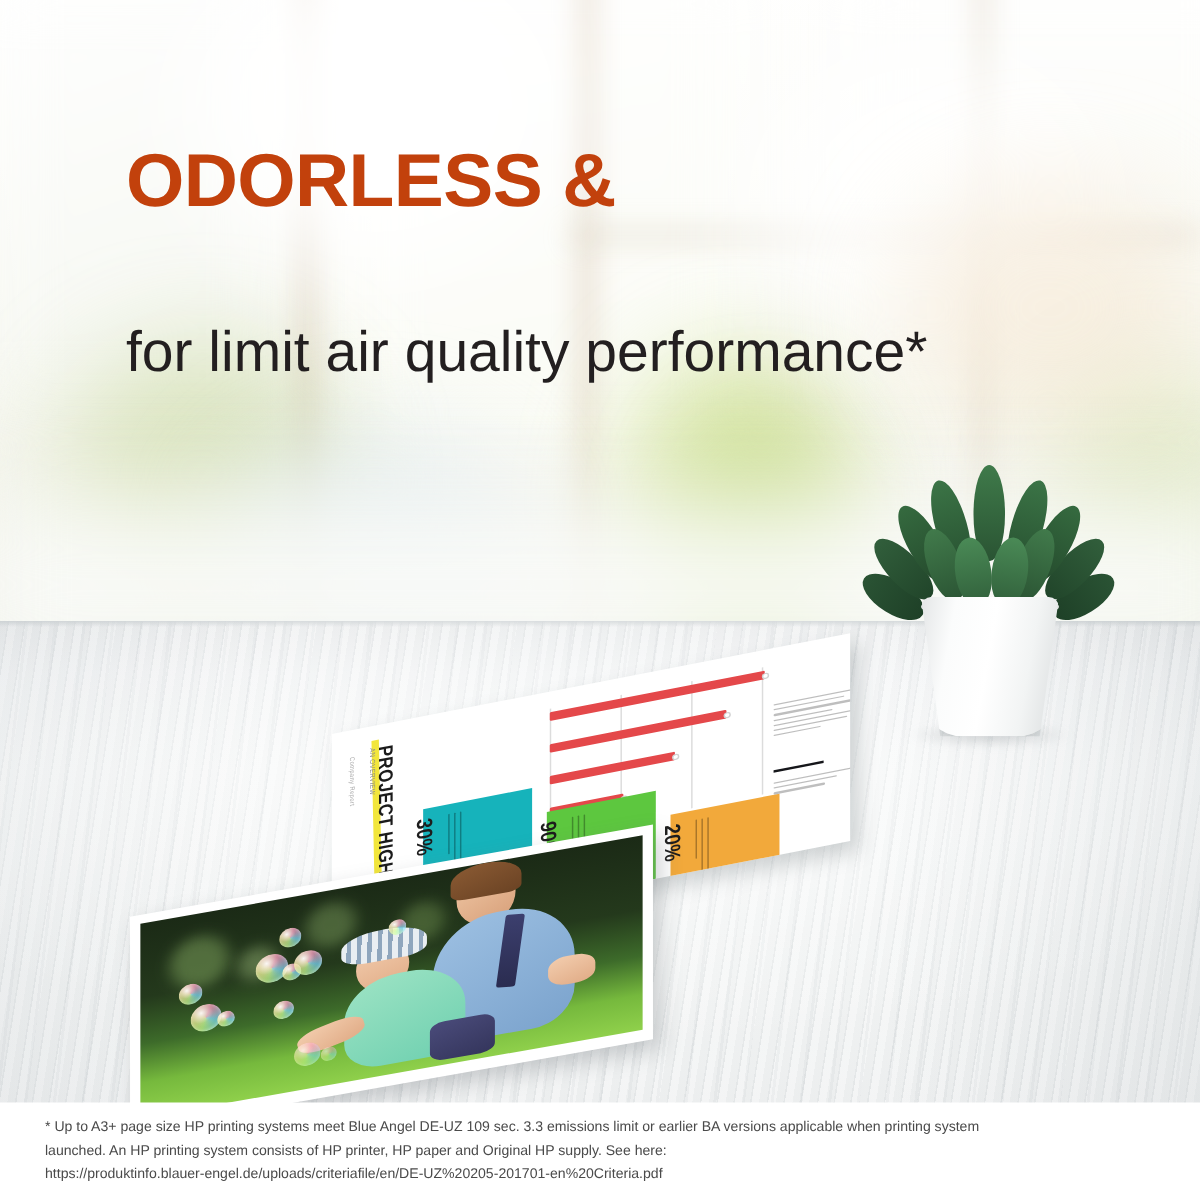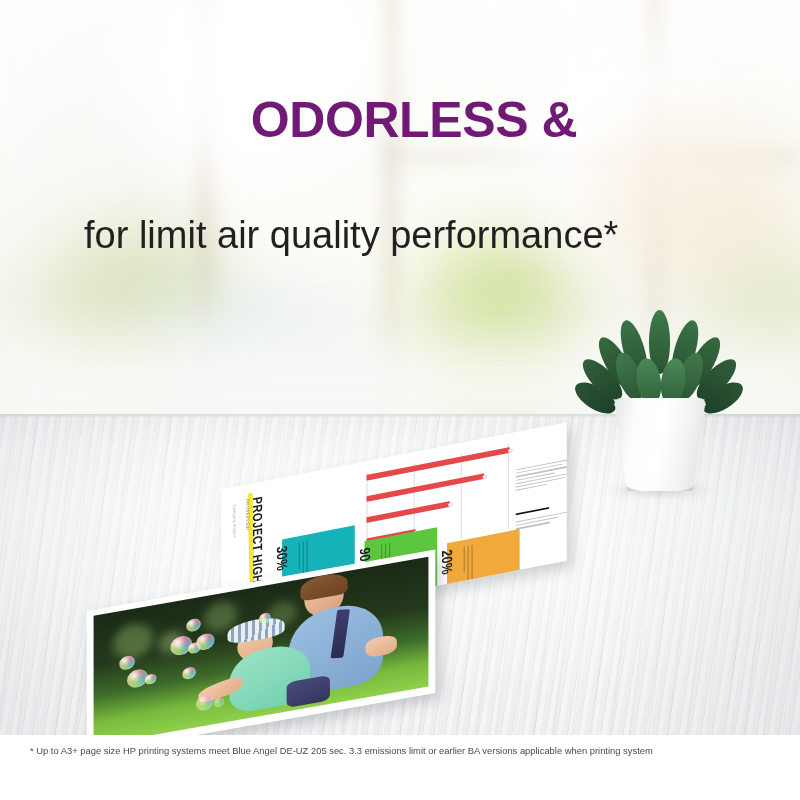--- a/index.html
+++ b/index.html
@@ -49,22 +49,22 @@
     box-shadow:0 5px 10px rgba(120,128,132,.28);}
   .pot-rim{position:absolute;left:18px;top:92px;width:92px;height:13px;
     background:radial-gradient(ellipse 48px 9px at 50% 52%,#2d3b32 0%,#3d4d41 48%,#9aa29c 72%,#e9ecec 100%);
     border-radius:50%/70%;}
   .leaf{position:absolute;border-radius:50% 50% 48% 48%;transform-origin:50% 100%;}
   .plant-shadow{position:absolute;left:8px;top:176px;width:112px;height:16px;border-radius:50%;
     background:radial-gradient(ellipse at 50% 50%,rgba(120,128,132,.34),rgba(120,128,132,0) 70%);filter:blur(3px);}
 
   
   .headline{position:absolute;left:84px;top:92px;width:660px;}
-  .hl-line{color:#701a75;font-weight:700;font-size:50px;line-height:56px;letter-spacing:-.4px;
-    font-family:"Liberation Sans", sans-serif;white-space:nowrap;text-align:center;}
+  .hl-line{color:#c2410c;font-weight:700;font-size:50px;line-height:56px;letter-spacing:-.4px;
+    font-family:"Liberation Sans", sans-serif;white-space:nowrap;}
   .subhead{position:absolute;left:84px;top:212px;color:#231f20;font-size:38px;line-height:46px;
     font-weight:400;white-space:nowrap;}
 
   
   .sheet{position:absolute;background:#ffffff;}
   .brochure{left:218px;top:440px;width:352px;height:170px;
     transform:rotate(-11deg) skewX(-11deg) scaleY(.80);
     box-shadow:6px 9px 14px rgba(110,118,124,.30);}
   .br-inner{position:absolute;inset:0;overflow:hidden;}
   .yellow-rule{position:absolute;left:28px;top:12px;width:5px;height:124px;background:#f2e63c;
@@ -265,17 +265,19 @@
     </div>
   </div>
 
   <div class="headline">
     <div class="hl-line">ODORLESS &amp;</div>
   </div>
   <div class="subhead">for limit air quality performance*</div>
 
   <div class="footnote">
     <div class="fn-text">
-      <div>* Up to A3+ page size HP printing systems meet Blue Angel DE-UZ 205 sec. 3.3 emissions limit or earlier BA versions applicable when printing system</div>
+      <div>* Up to A3+ page size HP printing systems meet Blue Angel DE-UZ 109 sec. 3.3 emissions limit or earlier BA versions applicable when printing system</div>
+      <div>launched. An HP printing system consists of HP printer, HP paper and Original HP supply. See here:</div>
+      <div>https://produktinfo.blauer-engel.de/uploads/criteriafile/en/DE-UZ%20205-201701-en%20Criteria.pdf</div>
     </div>
   </div>
 
 </div>
 
 </body></html>

